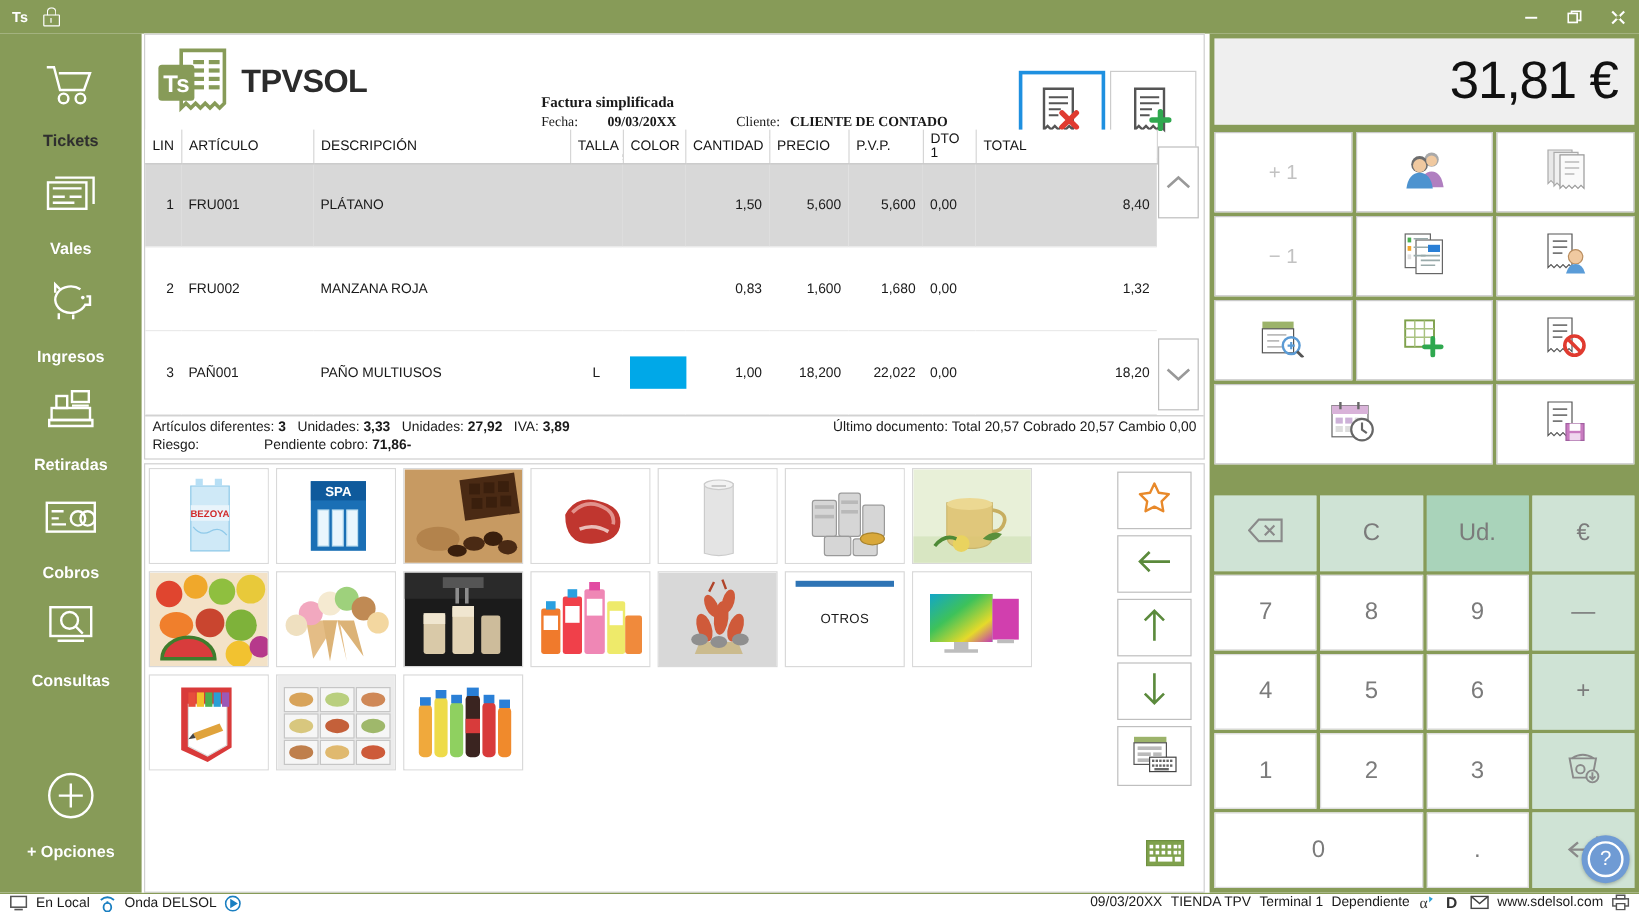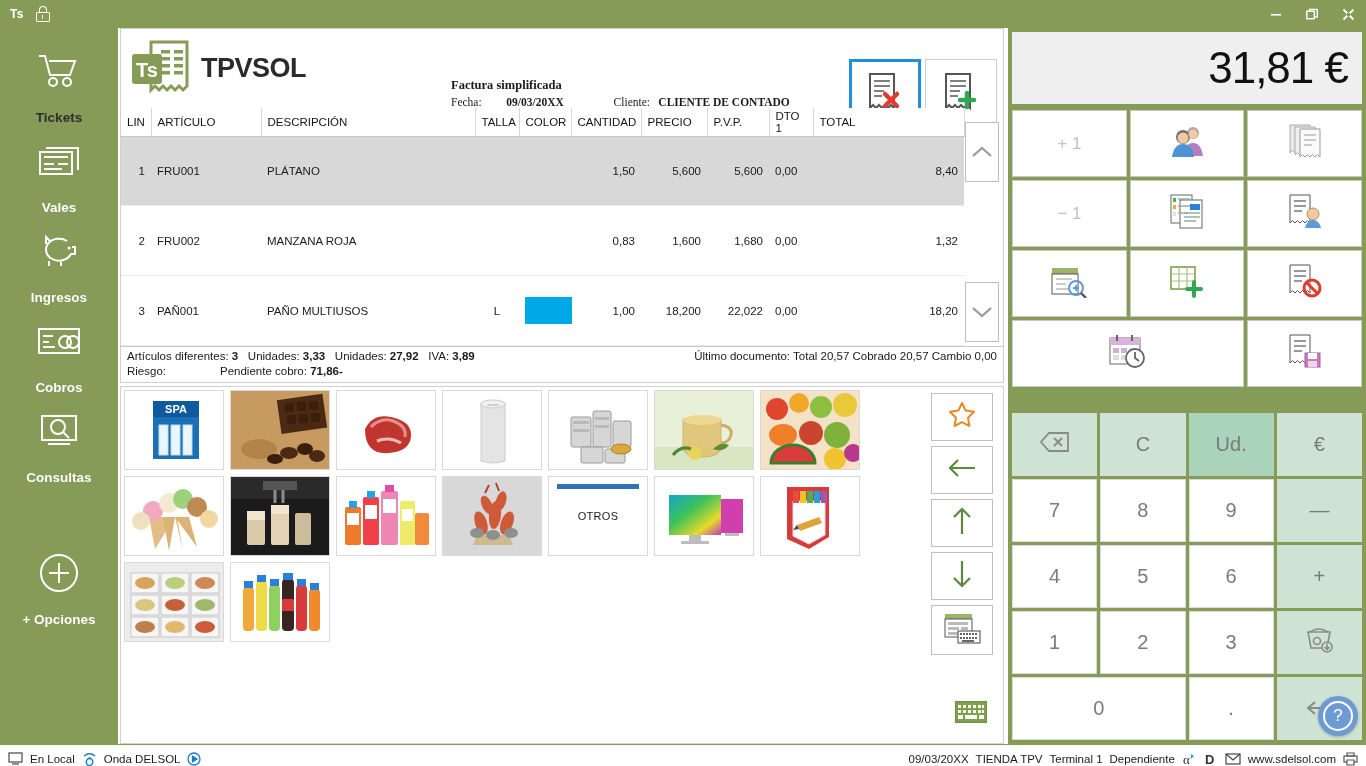--- a/index.html
+++ b/index.html
@@ -198,21 +198,21 @@
   }
   #helpbtn .hcircle {
     width: 30px; height: 30px; border-radius: 50%; border: 2px solid #fff;
     display: flex; align-items: center; justify-content: center; font-size: 17px;
   }
 
   
   #statusbar {
     position: absolute; left: 0; bottom: 0; width: 1366px; height: 22px;
     background: #ffffff; border-top: 1px solid #879B58;
-    display: flex; align-items: flex-end; font-size: 11.5px; color: #1a1a1a;
+    display: flex; align-items: flex-start; font-size: 11.5px; color: #1a1a1a;
   }
   #statusbar .sb-left { display: flex; align-items: center; gap: 7px; padding-left: 8px; }
   #statusbar .sb-right { margin-left: auto; display: flex; align-items: center; gap: 7px; padding-right: 8px; }
   .mono-ico { display: inline-flex; align-items: center; }
 </style>
 </head>
 <body>
 
 <div id="titlebar">
   <div class="tb-left">
@@ -271,20 +271,31 @@
       <svg width="44" height="38" viewBox="0 0 44 38" fill="none" stroke="#fff" stroke-width="2">
         <path d="M30 9 a13 11 0 1 0 4 13 h4 v-7 h-3"></path>
         <path d="M12 29 v5 M24 30 v4"></path>
         <path d="M14 10 l-5 -5 v7"></path>
         <circle cx="32" cy="16" r="1.5" fill="#fff" stroke="none"></circle>
       </svg>
     </span>
     <span class="si-label">Ingresos</span>
   </div>
 
+  <div class="side-item">
+    <span class="si-icon">
+      <svg width="42" height="38" viewBox="0 0 42 38" fill="none" stroke="#fff" stroke-width="2">
+        <rect x="5" y="18" width="32" height="10"></rect>
+        <rect x="9" y="8" width="9" height="10"></rect>
+        <rect x="22" y="4" width="14" height="9"></rect>
+        <path d="M22 16 h14 M3 28 h36 v5 H3z"></path>
+      </svg>
+    </span>
+    <span class="si-label">Retiradas</span>
+  </div>
 
   <div class="side-item">
     <span class="si-icon">
       <svg width="44" height="30" viewBox="0 0 44 30" fill="none" stroke="#fff" stroke-width="2">
         <rect x="2" y="3" width="40" height="24"></rect>
         <path d="M6 10 h10 M6 16 h6 M6 21 h12"></path>
         <circle cx="28" cy="16" r="6"></circle>
           <circle cx="36" cy="16" r="6"></circle>
       </svg>
     </span>
@@ -482,20 +493,32 @@
       <span class="cell">Riesgo:</span>
       <span style="display:inline-block;width:54px"></span>
       <span class="cell">Pendiente cobro:</span>&nbsp;<b>71,86-</b>
     </div>
   </div>
 </div>
 
 <div id="prodpanel">
   <div id="prodgrid">
 
+    <div class="prod">
+      <span class="pimg">
+        <svg width="100" height="80" viewBox="0 0 100 80">
+          <rect width="100" height="80" fill="#fff"></rect>
+          <path d="M34 14 h32 v54 h-32z" fill="#cfe9f7" stroke="#8cc8e8"></path>
+          <rect x="34" y="30" width="32" height="13" fill="#e9f4fb"></rect>
+          <text x="50" y="40" font-size="8" fill="#d02b2b" font-family="Liberation Sans, sans-serif" font-weight="bold" text-anchor="middle">BEZOYA</text>
+          <path d="M38 14 v-6 h6 v6 M54 14 v-6 h6 v6" fill="#b7dff5"></path>
+          <path d="M36 48 q6 8 14 4 q8 -5 14 3" fill="none" stroke="#8ec9e9"></path>
+        </svg>
+      </span>
+    </div>
 
     <div class="prod">
       <span class="pimg">
         <svg width="100" height="80" viewBox="0 0 100 80">
           <rect width="100" height="80" fill="#fff"></rect>
           <rect x="28" y="10" width="46" height="58" fill="#1a6fb5"></rect>
           <rect x="28" y="10" width="46" height="16" fill="#0f5a9c"></rect>
           <text x="51" y="22" font-size="11" fill="#fff" font-family="Liberation Sans, sans-serif" font-weight="bold" text-anchor="middle">SPA</text>
           <rect x="34" y="34" width="9" height="30" fill="#eaf6fd" stroke="#b9dcef"></rect>
           <rect x="46" y="34" width="9" height="30" fill="#eaf6fd" stroke="#b9dcef"></rect>

